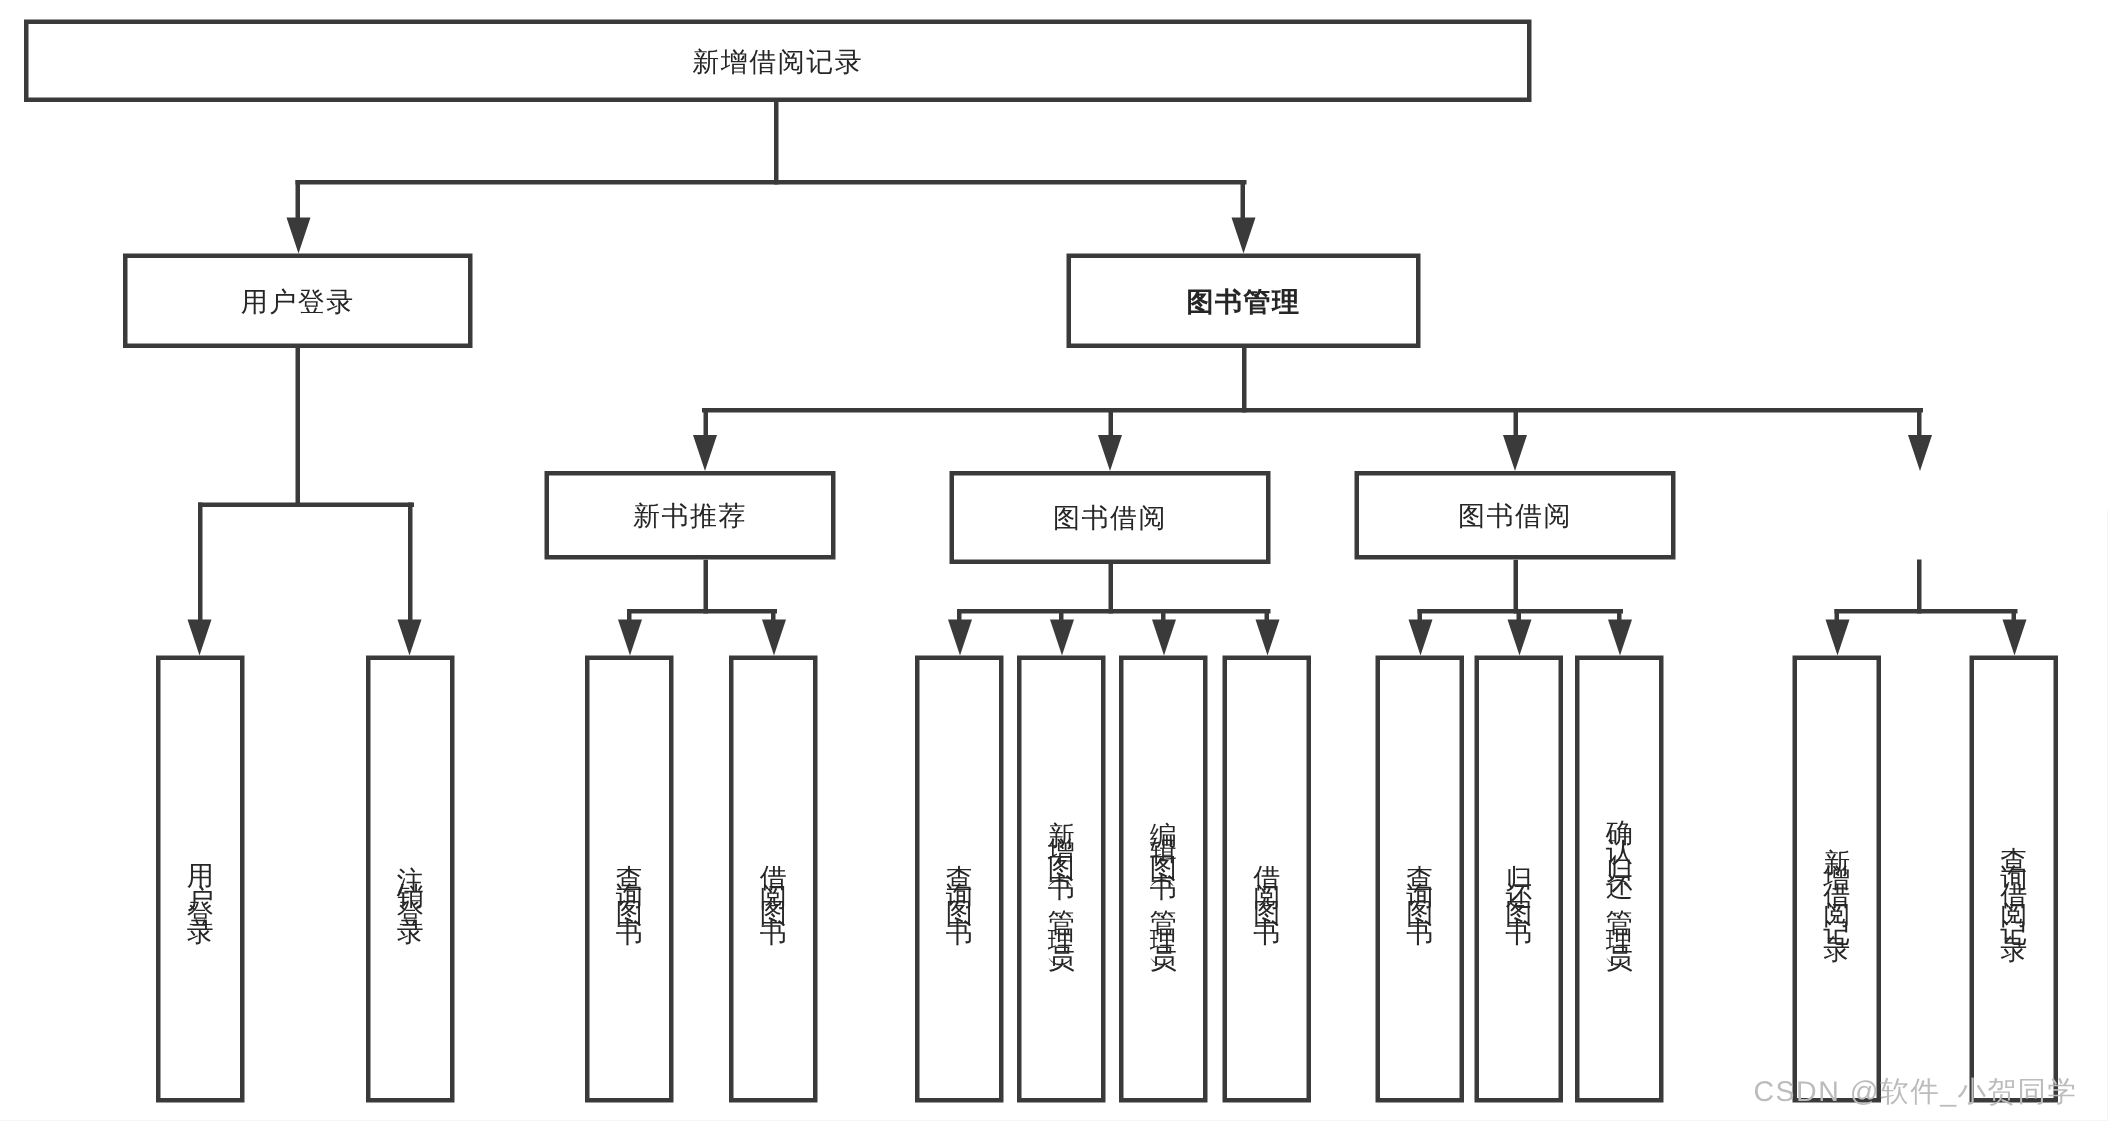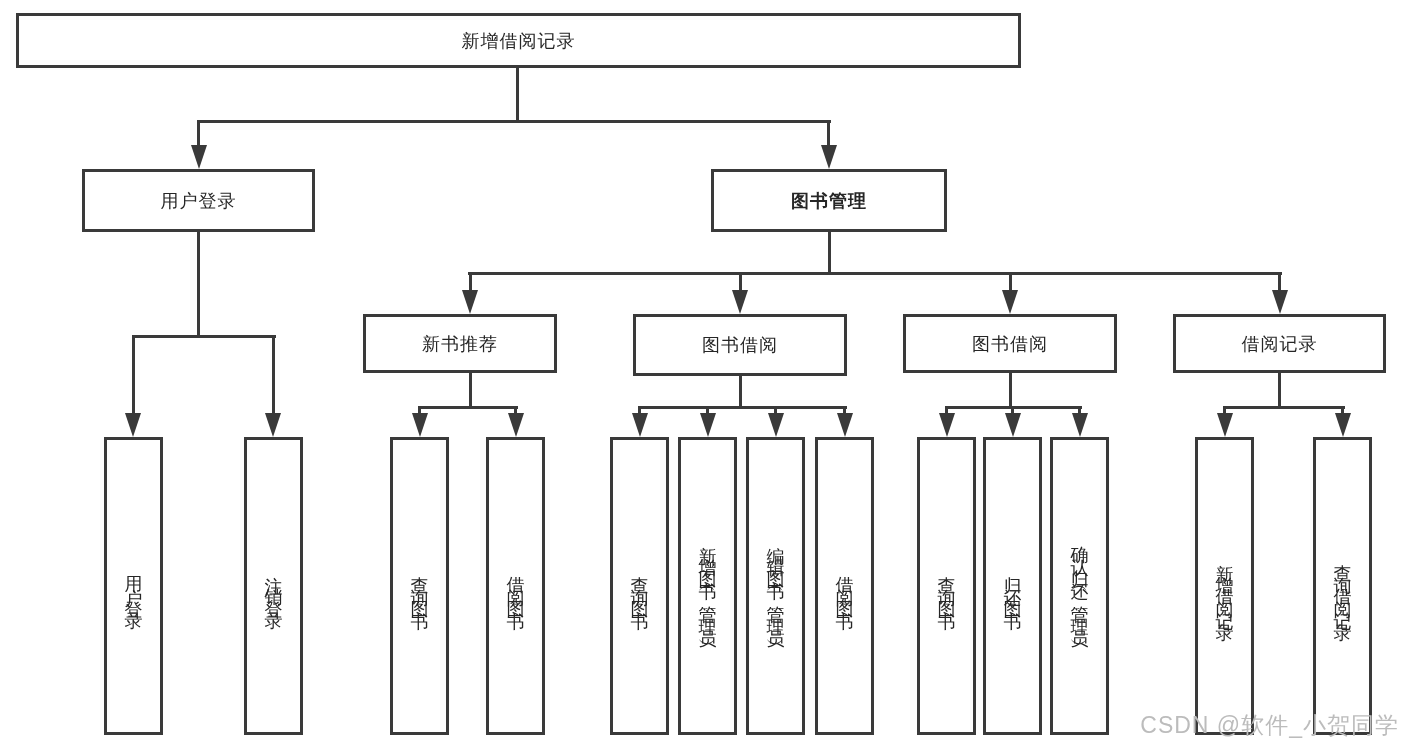--- a/index.html
+++ b/index.html
@@ -49,41 +49,40 @@
   .hl{position:absolute;height:3px;background:var(--line);z-index:1;}
   .arrow{
     position:absolute;width:0;height:0;
     border-left:8px solid transparent;
     border-right:8px solid transparent;
     border-top:24px solid var(--line);
     z-index:1;
   }
   .watermark{
     position:absolute;
-    right:6px;bottom:6px;
-    font-size:23px;
+    right:20px;bottom:6px;
+    font-size:19px;
     color:var(--watermark);
     z-index:3;
     letter-spacing:1px;
   }
 </style>
 </head>
 <body>
 
 <div class="canvas">
 
   <div class="node" style="left:16px;top:13px;width:1005px;height:55px;">新增借阅记录</div>
 
   <div class="node" style="left:82px;top:169px;width:233px;height:63px;">用户登录</div>
   <div class="node" style="left:711px;top:169px;width:236px;height:63px;font-weight:bold;">图书管理</div>
 
   <div class="node" style="left:363px;top:314px;width:194px;height:59px;">新书推荐</div>
   <div class="node" style="left:633px;top:314px;width:214px;height:62px;">图书借阅</div>
   <div class="node" style="left:903px;top:314px;width:214px;height:59px;">图书借阅</div>
-  <div class="node" style="left:1173px;top:314px;width:213px;height:59px;">借阅记录</div>
 
   <div class="leaf" style="left:104px;">
     <span class="vtext">用户登录</span>
   </div>
   <div class="leaf" style="left:244px;">
     <span class="vtext">注销登录</span>
   </div>
 
   <div class="leaf" style="left:390px;">
     <span class="vtext">查询图书</span>

